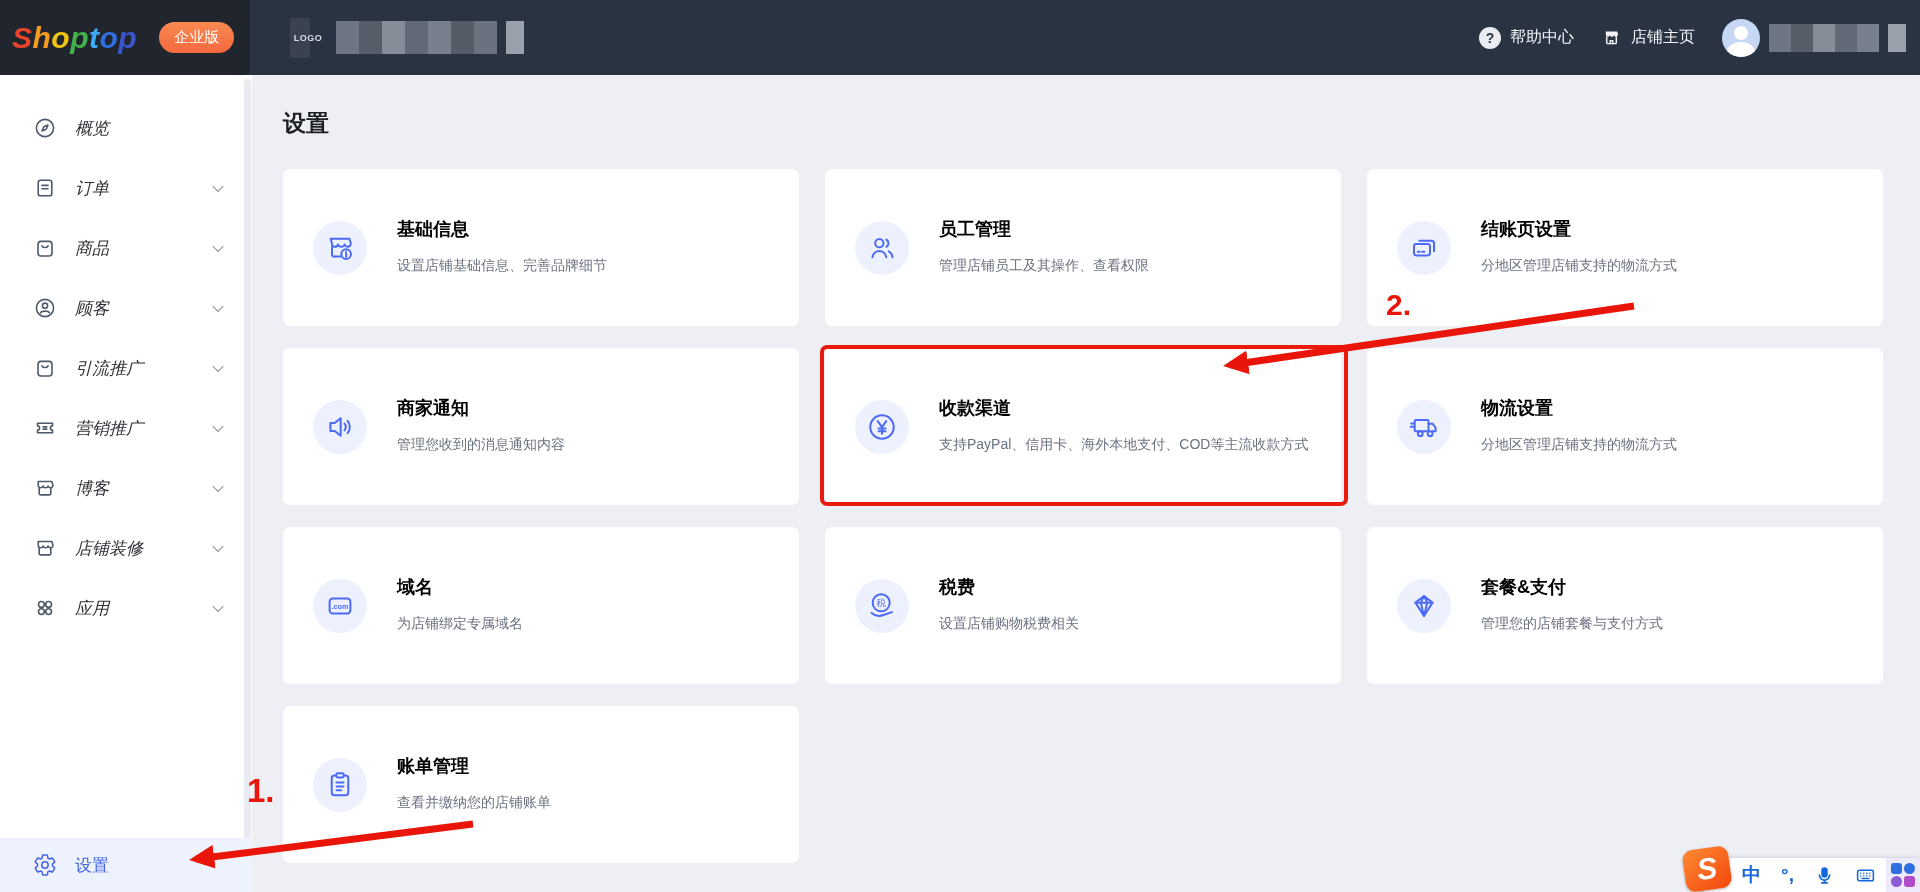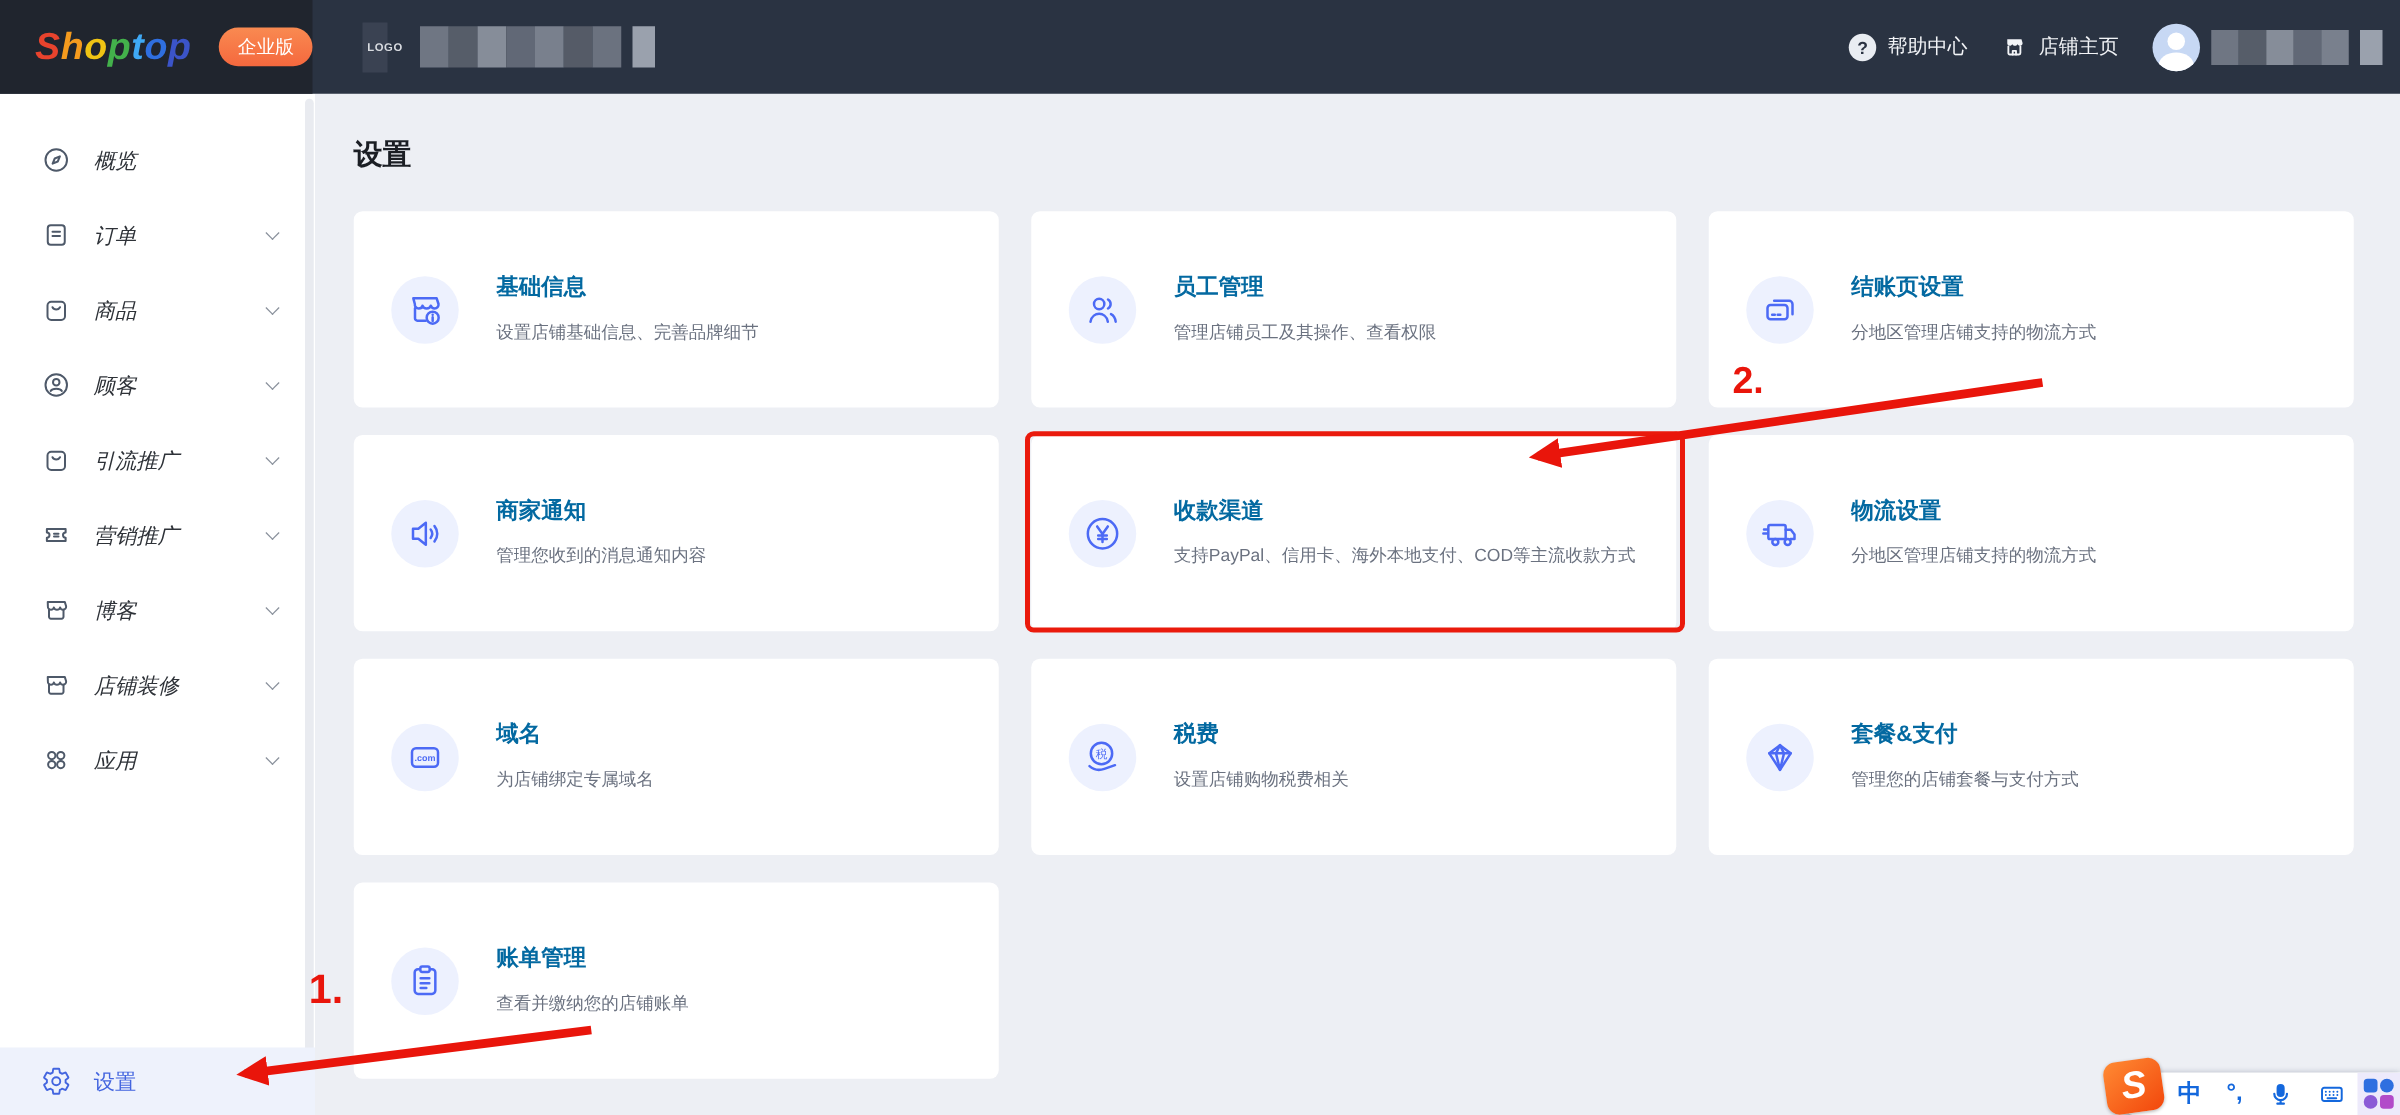--- a/index.html
+++ b/index.html
@@ -1,21 +1,21 @@
 <!DOCTYPE html>
 <html><head>
 <meta charset="utf-8">
 <style>
   * { margin:0; padding:0; box-sizing:border-box; }
   html,body { width:1920px; height:892px; overflow:hidden; }
   body { font-family:"Liberation Sans","DejaVu Sans",sans-serif; background:#edeff4; position:relative; }
 
   
   .topbar { position:absolute; left:0; top:0; width:1920px; height:75px; background:#2a3342; z-index:10; }
-  .topbar-left { position:absolute; left:0; top:0; width:250px; height:75px; background:#20252e; display:flex; align-items:center; padding-left:28px; }
+  .topbar-left { position:absolute; left:0; top:0; width:250px; height:75px; background:#20252e; display:flex; align-items:center; padding-left:12px; }
   .brand { font-size:30px; font-weight:bold; letter-spacing:.5px; font-style:italic; }
   .edition-badge { margin-left:22px; background:linear-gradient(180deg,#f98a51,#f5683e); color:#fff; font-size:15px; padding:6px 15px; border-radius:17px; font-style:normal; white-space:nowrap; }
   .logo-block { position:absolute; left:290px; top:18px; width:20px; height:40px; background:#3a4252; color:#d8dbe0; font-size:9px; font-weight:bold; display:flex; align-items:center; justify-content:center; letter-spacing:.5px;padding-left:16px; }
   .mosaic { display:flex; align-items:center; }
   .mosaic i { display:block; }
   .store-mosaic { position:absolute; left:336px; top:21px; }
   .store-mosaic i { width:23px; height:33px; }
   .mosaic i:nth-child(1){background:#6f7683;} .mosaic i:nth-child(2){background:#565d69;}
   .mosaic i:nth-child(3){background:#868d99;} .mosaic i:nth-child(4){background:#616876;}
   .mosaic i:nth-child(5){background:#79808d;} .mosaic i:nth-child(6){background:#555b67;}
@@ -42,21 +42,21 @@
   .settings-row .s-ic { width:24px; height:24px; color:#4365df; }
 
   
   .main { position:absolute; left:252px; top:75px; width:1668px; height:817px; }
   .page-title { position:absolute; left:31px; top:33px; font-size:23px; font-weight:bold; color:#1b1e24; }
   .cards { position:absolute; left:31px; top:94px; width:1600px; display:grid; grid-template-columns:repeat(3,516px); grid-auto-rows:157px; gap:22px 26px; }
   .card { background:#fff; border-radius:7px; display:flex; align-items:center; padding:0 28px 0 30px; cursor:pointer; }
   .card-ic { width:54px; height:54px; border-radius:50%; background:#edf1fe; color:#4c6af5; display:flex; align-items:center; justify-content:center; flex:none; margin-right:30px; }
   .card-ic svg { width:32px; height:32px; display:block; }
   .card-txt { display:flex; flex-direction:column; gap:13px; max-width:392px; }
-  .card-title { font-size:18px; font-weight:600; color:#0369a1; }
+  .card-title { font-size:18px; font-weight:600; color:#000000; }
   .card-desc { font-size:14px; color:#6b7280; line-height:1.65; }
 
   
   .red-box { position:absolute; left:820px; top:345px; width:528px; height:161px; border:4px solid #ea1a0c; border-radius:7px; z-index:40; pointer-events:none; }
   .anno { position:absolute; color:#e9150b; font-weight:bold; z-index:45; }
   .anno-1 { left:247px; top:772px; font-size:33px; }
   .anno-2 { left:1386px; top:288px; font-size:30px; }
   .arrows { position:absolute; left:0; top:0; width:1920px; height:892px; z-index:50; pointer-events:none; }
 
   

